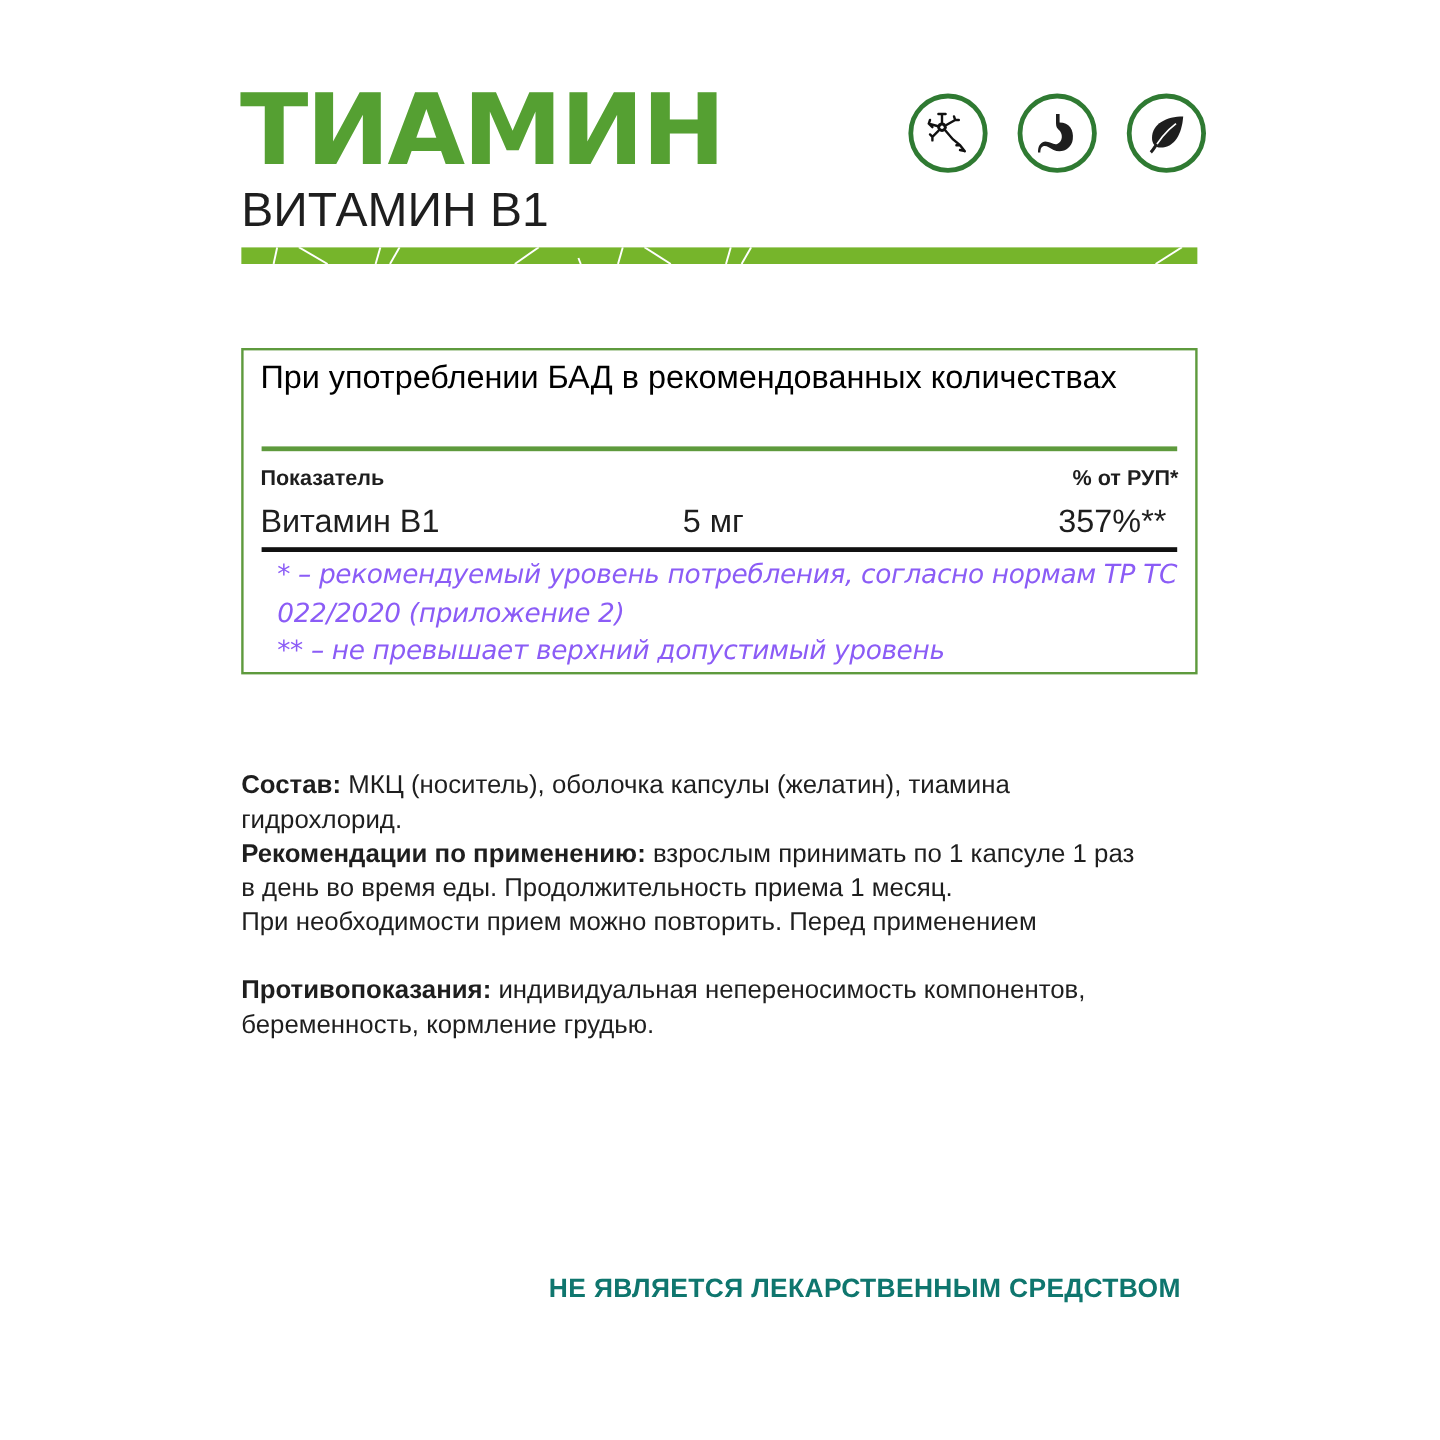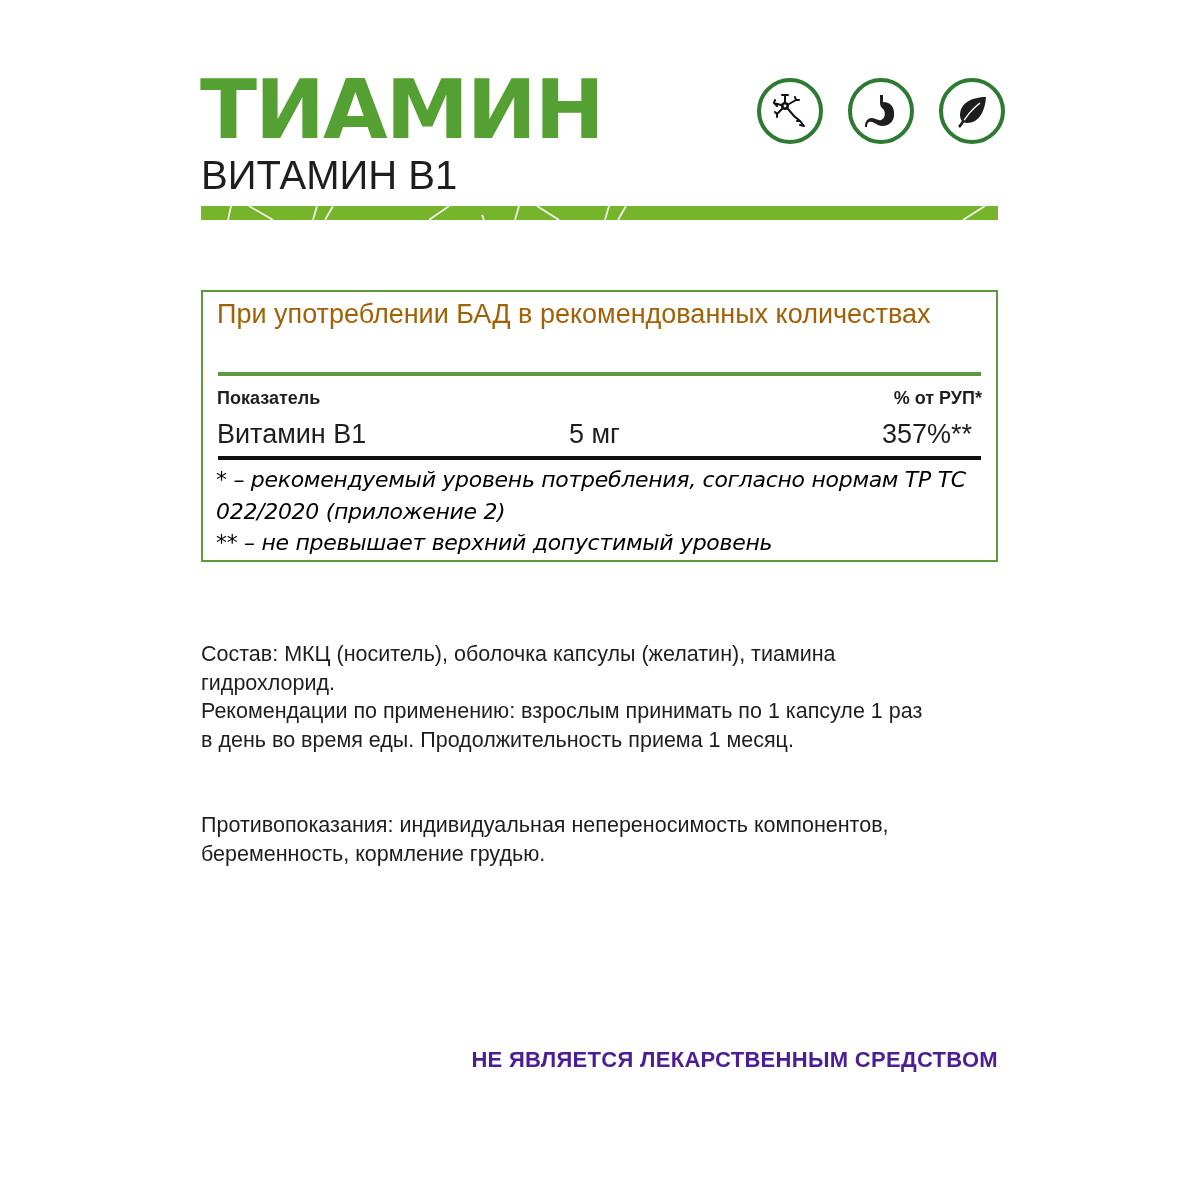--- a/index.html
+++ b/index.html
@@ -26,39 +26,39 @@
   .icon-circle svg { width: 40px; height: 40px; }
   .stripe { position: absolute; left: 201px; top: 206px; width: 797px; height: 14px; }
   .stripe svg { display: block; }
 
   .info-box {
     position: absolute; left: 201px; top: 290px; width: 797px; height: 272px;
     border: 2px solid #5e9a3d; box-sizing: border-box;
   }
   .intro {
     position: absolute; left: 14px; top: 6px; width: 770px;
-    font-size: 27px; line-height: 33px; color: #a16207; margin: 0;
+    font-size: 27px; line-height: 33px; color: #000000; margin: 0;
   }
   .green-rule { position: absolute; left: 15px; top: 80px; width: 763px; height: 4px; background: #5e9a3d; }
   .th { position: absolute; top: 88px; font-size: 18px; font-weight: bold; line-height: 36px; color: #1e1e1e; }
   .td { position: absolute; top: 124px; font-size: 27px; line-height: 36px; color: #1e1e1e; }
   .black-rule { position: absolute; left: 15px; top: 164px; width: 763px; height: 4px; background: #111; }
   .note {
-    position: absolute; left: 13px; font-style: italic; font-size: 22px; line-height: 32px; color: #000000; margin: 0;
+    position: absolute; left: 28px; font-style: italic; font-size: 22px; line-height: 32px; color: #8b5cf6; margin: 0;
     font-family: "DejaVu Sans", sans-serif; letter-spacing: -0.3px;
   }
 
   .body-text {
     position: absolute; left: 201px; top: 640px; width: 800px; margin: 0;
     font-size: 21.5px; line-height: 28.5px; color: #1e1e1e;
   }
-  .body-text b { font-weight: normal; }
+  .body-text b { font-weight: bold; }
   .footer {
-    position: absolute; right: 202px; top: 1047px; margin: 0;
-    font-size: 22px; font-weight: bold; color: #4c1d95; letter-spacing: 0.3px;
+    position: absolute; right: 202px; top: 1047px; margin: 14px;
+    font-size: 22px; font-weight: bold; color: #0f766e; letter-spacing: 0.3px;
   }
 </style>
 </head>
 <body>
 
 <h1 class="title">ТИАМИН</h1>
 <h2 class="subtitle">ВИТАМИН В1</h2>
 
 <div class="icons">
   <div class="icon-circle">
@@ -123,19 +123,19 @@
   <p class="note" style="top:172px;">* – рекомендуемый уровень потребления, согласно нормам ТР ТС</p>
   <p class="note" style="top:204px;">022/2020 (приложение 2)</p>
   <p class="note" style="top:235px;">** – не превышает верхний допустимый уровень</p>
 </div>
 
 <div class="body-text">
   <b>Состав:</b><span> МКЦ (носитель), оболочка капсулы (желатин), тиамина</span><br>
   <span>гидрохлорид.</span><br>
   <b>Рекомендации по применению:</b><span> взрослым принимать по 1 капсуле 1 раз</span><br>
   <span>в день во время еды. Продолжительность приема 1 месяц.</span><br>
-  <br>
+  <span>При необходимости прием можно повторить. Перед применением</span><br>
   <br>
   <b>Противопоказания:</b><span> индивидуальная непереносимость компонентов,</span><br>
   <span>беременность, кормление грудью.</span>
 </div>
 
 <p class="footer">НЕ ЯВЛЯЕТСЯ ЛЕКАРСТВЕННЫМ СРЕДСТВОМ</p>
 
 </body></html>

